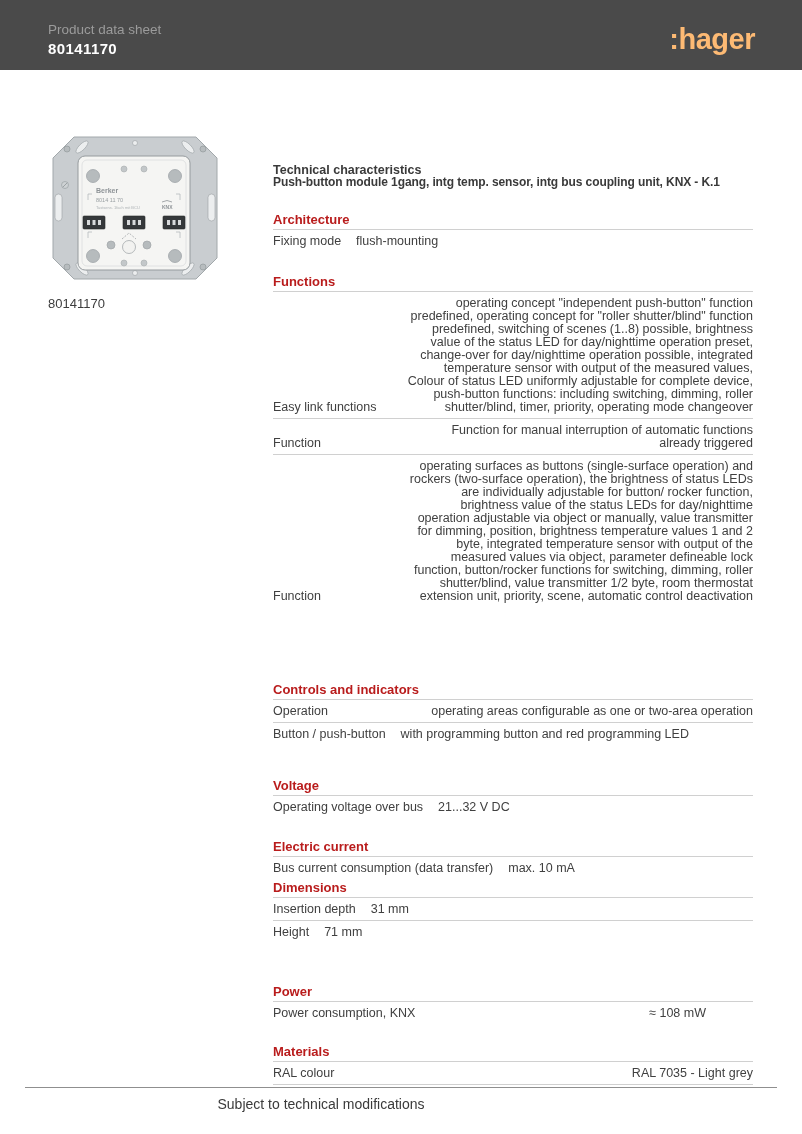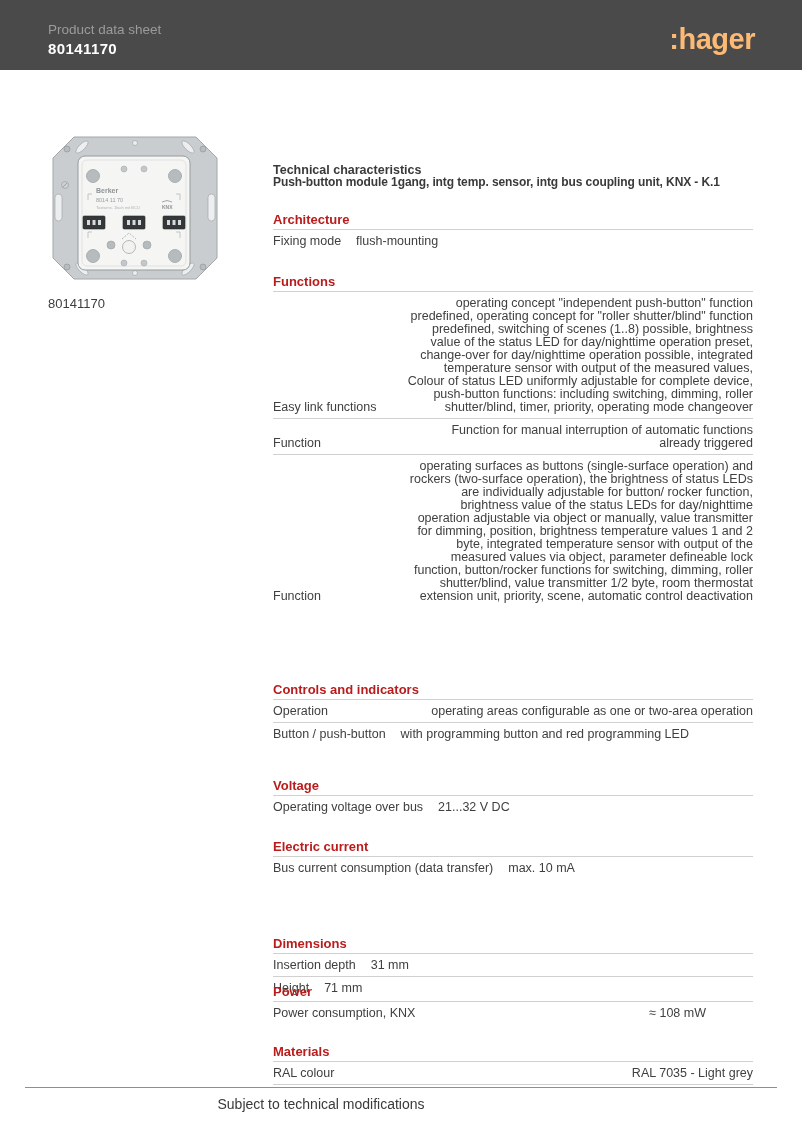--- a/index.html
+++ b/index.html
@@ -25,21 +25,21 @@
   .page-title { position:absolute; top:131px; left:0; width:480px; font-size:12px; font-weight:bold;
                 color:#3a3a3a; white-space:nowrap; letter-spacing:-0.1px;margin-top:44px; }
   .page-subtitle { position:absolute; top:163px; left:0; font-size:12.5px; font-weight:bold; color:#3a3a3a; }
 
   .section { position:absolute; left:0; width:480px; }
   #sec-0 { top:212px; }
   #sec-1 { top:274px; }
   #sec-2 { top:682px; }
   #sec-3 { top:778px; }
   #sec-4 { top:839px; }
-  #sec-5 { top:936px; }
+  #sec-5 { top:880px; }
   #sec-6 { top:984px; }
   #sec-7 { top:1044px; }
 
   .sec-title { font-size:13px; font-weight:bold; color:#b91c1c; padding-bottom:2px; }
   .trow { border-top:1px solid #d0d0d0; padding:5px 0 4px; font-size:12.5px; line-height:13px; color:#404040; }
   .end-rule { border-bottom:1px solid #d0d0d0; }
   .r-inline { display:flex; gap:15px; }
   .r-right { display:flex; justify-content:space-between; align-items:flex-end; }
   .r-right .lbl { white-space:nowrap; }
   .r-right .val { width:346px; text-align:right; }

